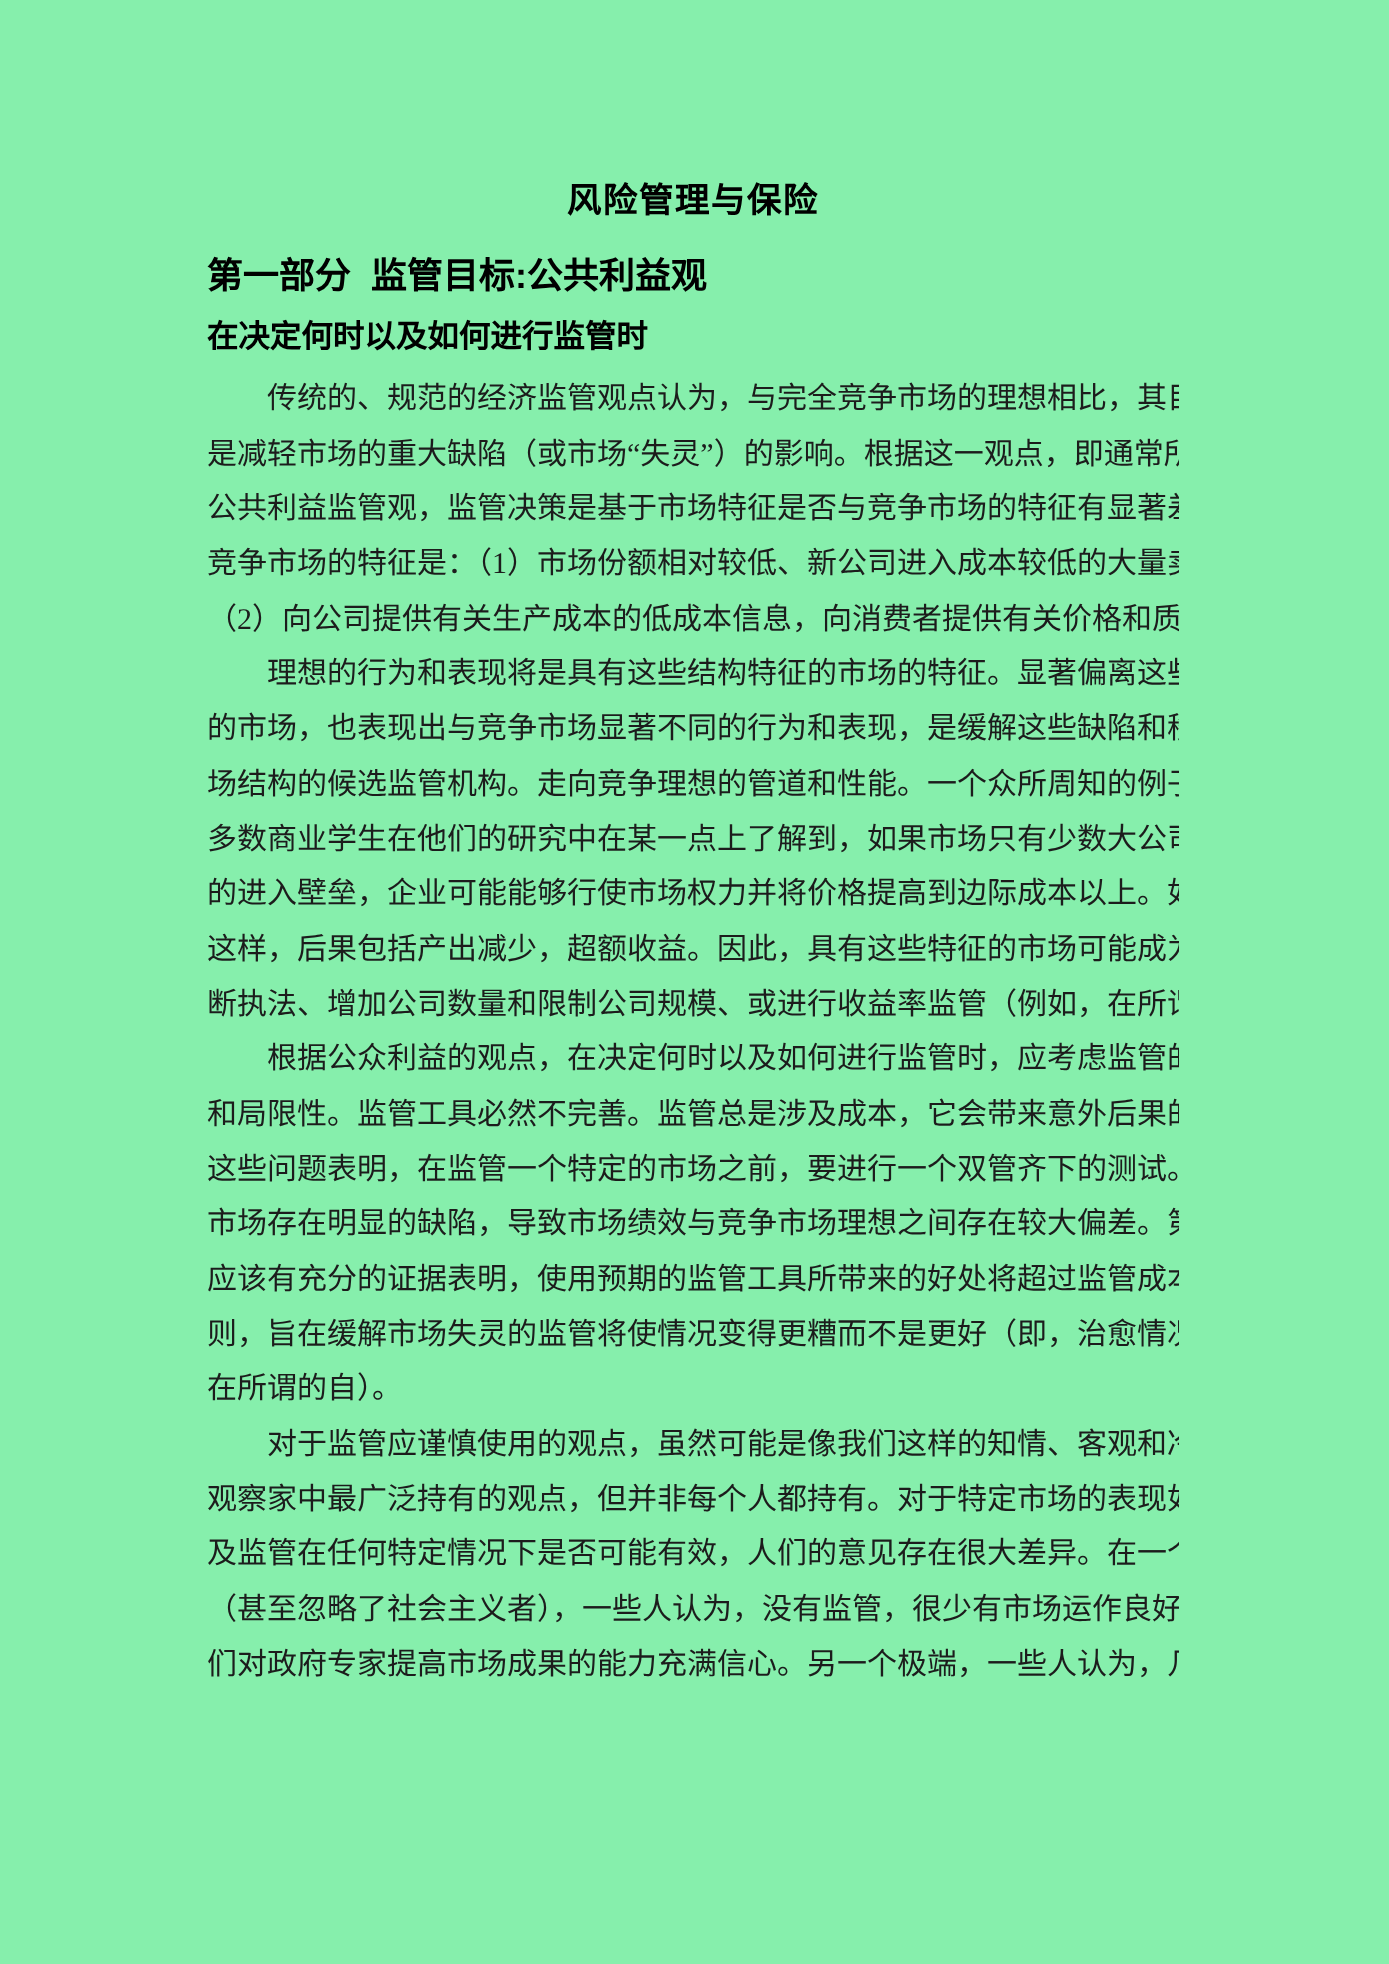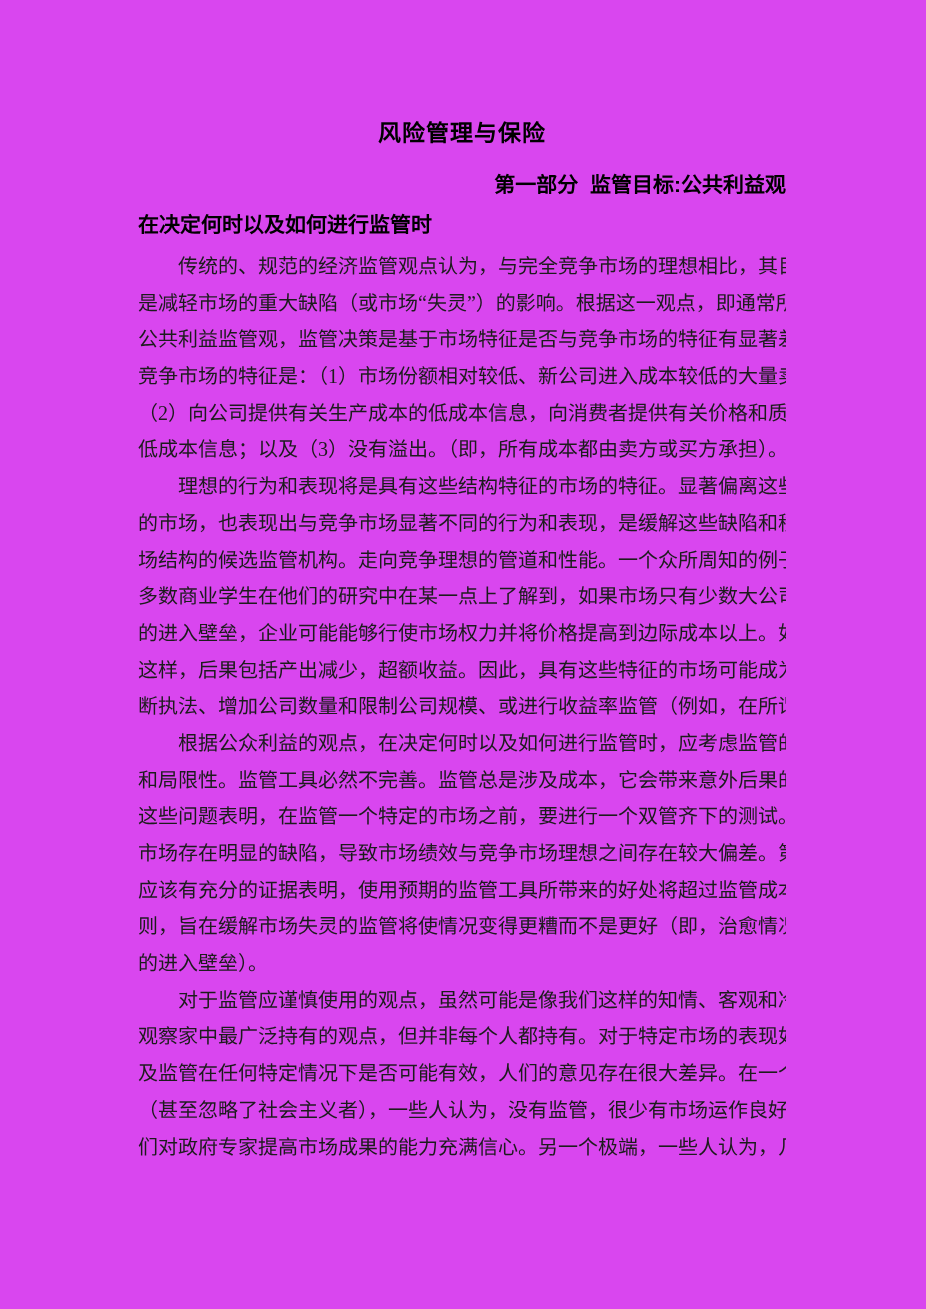--- a/index.html
+++ b/index.html
@@ -6,43 +6,42 @@
     margin: 0;
     padding: 0;
     background: #ffffff;
   }
   .page {
     position: relative;
     width: 926px;
     height: 1309px;
     box-sizing: border-box;
     padding: 0 140px 0 138px;
-    background: #d946ef;
+    background: #86efac;
     overflow: hidden;
   }
   .doc-title {
     margin: 0;
     padding-top: 116px;
     font-family: "Liberation Sans", sans-serif;
     font-weight: bold;
     font-size: 23px;
     line-height: 34px;
     text-align: center;
     color: #000000;
     letter-spacing: 1px;
   }
   .section-heading {
     margin: 18px 0 0 0;
     font-family: "Liberation Sans", sans-serif;
     font-weight: bold;
-    font-size: 21px;
+    font-size: 24px;
     line-height: 34px;
     color: #000000;
     white-space: pre-wrap;
-    text-align: right;
   }
   .sub-heading {
     margin: 8px 0 0 0;
     font-family: "Liberation Sans", sans-serif;
     font-weight: bold;
     font-size: 21px;
     line-height: 29px;
     color: #000000;
   }
   .body-text {
@@ -76,39 +75,38 @@
   <h1 class="doc-title">风险管理与保险</h1>
   <h2 class="section-heading">第一部分  监管目标:公共利益观</h2>
   <h3 class="sub-heading">在决定何时以及如何进行监管时</h3>
   <div class="body-text">
       <div class="paragraph">
         <div class="line first">传统的、规范的经济监管观点认为，与完全竞争市场的理想相比，其目标应</div>
         <div class="line">是减轻市场的重大缺陷（或市场“失灵”）的影响。根据这一观点，即通常所说的</div>
         <div class="line">公共利益监管观，监管决策是基于市场特征是否与竞争市场的特征有显著差异，</div>
         <div class="line">竞争市场的特征是：（1）市场份额相对较低、新公司进入成本较低的大量卖方；</div>
         <div class="line">（2）向公司提供有关生产成本的低成本信息，向消费者提供有关价格和质量的</div>
-        <div class="line lastline">低成本信息；以及（3）没有溢出。（即，所有成本都由卖方或买方承担）。</div>
       </div>
       <div class="paragraph">
         <div class="line first">理想的行为和表现将是具有这些结构特征的市场的特征。显著偏离这些特征</div>
         <div class="line">的市场，也表现出与竞争市场显著不同的行为和表现，是缓解这些缺陷和移动市</div>
         <div class="line">场结构的候选监管机构。走向竞争理想的管道和性能。一个众所周知的例子，大</div>
         <div class="line">多数商业学生在他们的研究中在某一点上了解到，如果市场只有少数大公司和大</div>
         <div class="line">的进入壁垒，企业可能能够行使市场权力并将价格提高到边际成本以上。如果是</div>
         <div class="line">这样，后果包括产出减少，超额收益。因此，具有这些特征的市场可能成为反垄</div>
         <div class="line">断执法、增加公司数量和限制公司规模、或进行收益率监管（例如，在所谓的自</div>
       </div>
       <div class="paragraph">
         <div class="line first">根据公众利益的观点，在决定何时以及如何进行监管时，应考虑监管的成本</div>
         <div class="line">和局限性。监管工具必然不完善。监管总是涉及成本，它会带来意外后果的风险。</div>
         <div class="line">这些问题表明，在监管一个特定的市场之前，要进行一个双管齐下的测试。首先，</div>
         <div class="line">市场存在明显的缺陷，导致市场绩效与竞争市场理想之间存在较大偏差。第二，</div>
         <div class="line">应该有充分的证据表明，使用预期的监管工具所带来的好处将超过监管成本。否</div>
         <div class="line">则，旨在缓解市场失灵的监管将使情况变得更糟而不是更好（即，治愈情况将比</div>
-        <div class="line lastline">的进入壁垒）。</div>
+        <div class="line lastline">在所谓的自）。</div>
       </div>
       <div class="paragraph">
         <div class="line first">对于监管应谨慎使用的观点，虽然可能是像我们这样的知情、客观和冷静的</div>
         <div class="line">观察家中最广泛持有的观点，但并非每个人都持有。对于特定市场的表现如何以</div>
         <div class="line">及监管在任何特定情况下是否可能有效，人们的意见存在很大差异。在一个极端</div>
         <div class="line">（甚至忽略了社会主义者），一些人认为，没有监管，很少有市场运作良好，他</div>
         <div class="line">们对政府专家提高市场成果的能力充满信心。另一个极端，一些人认为，几乎所</div>
       </div>
     </div>
 </div>

